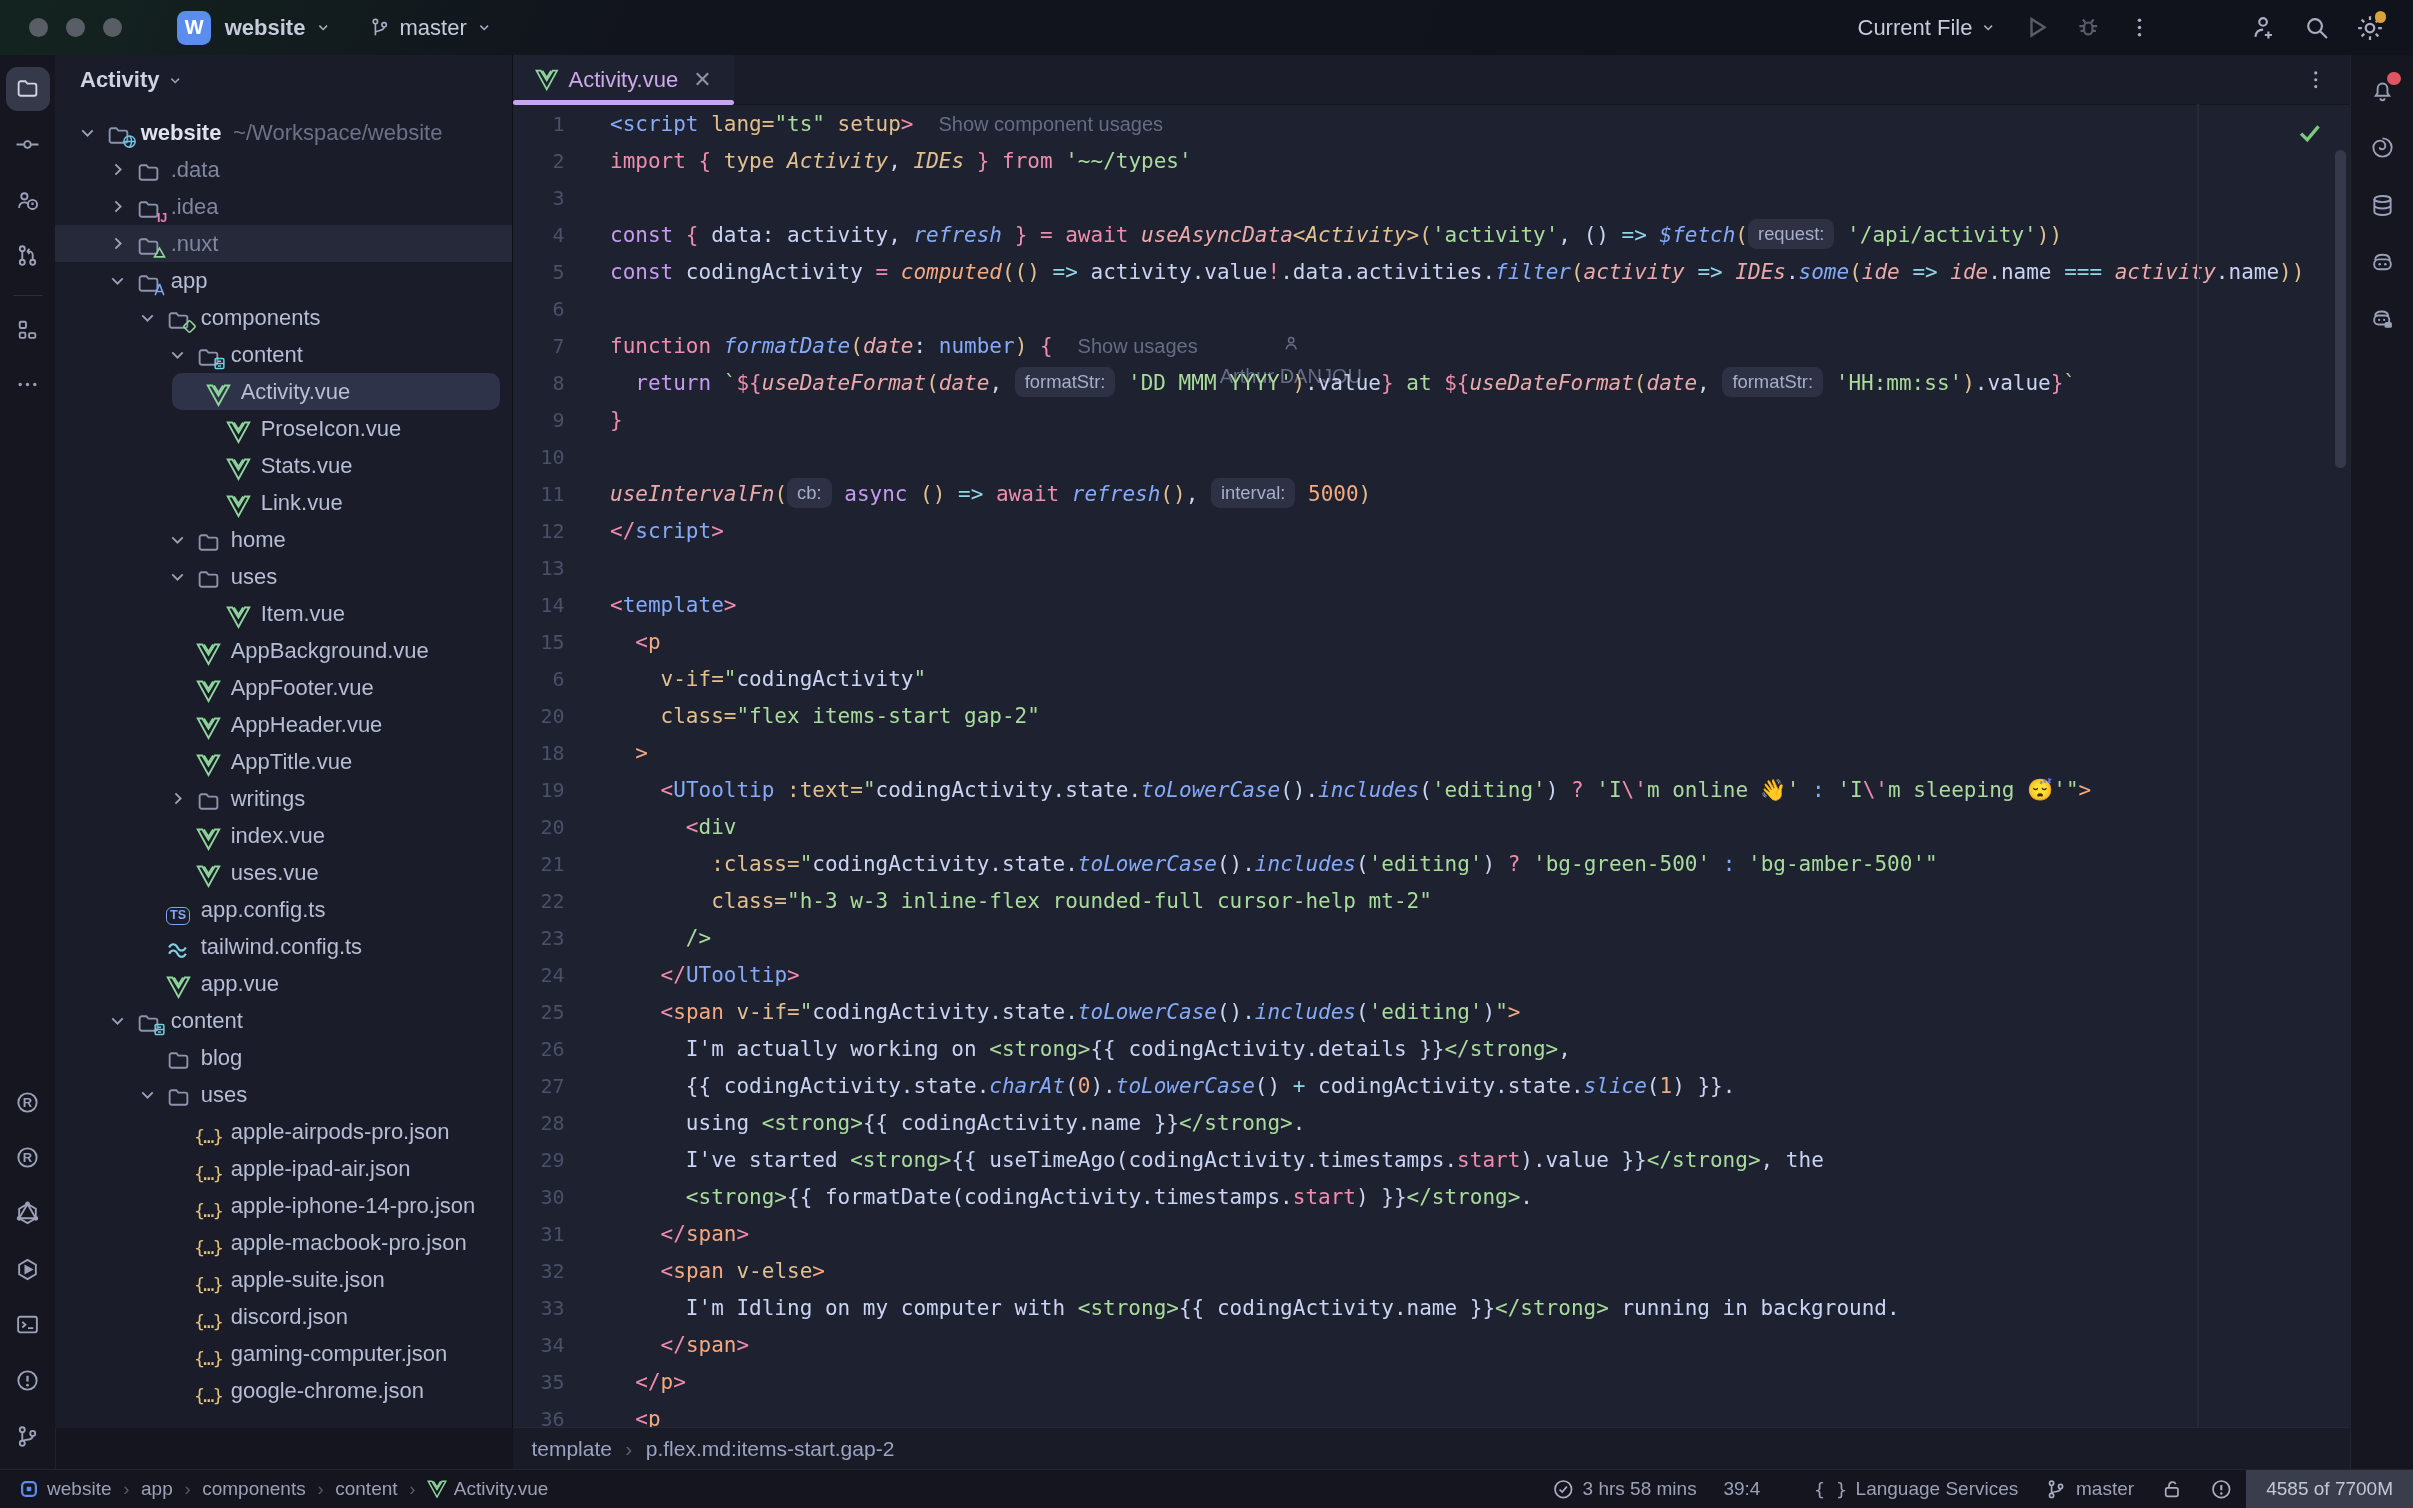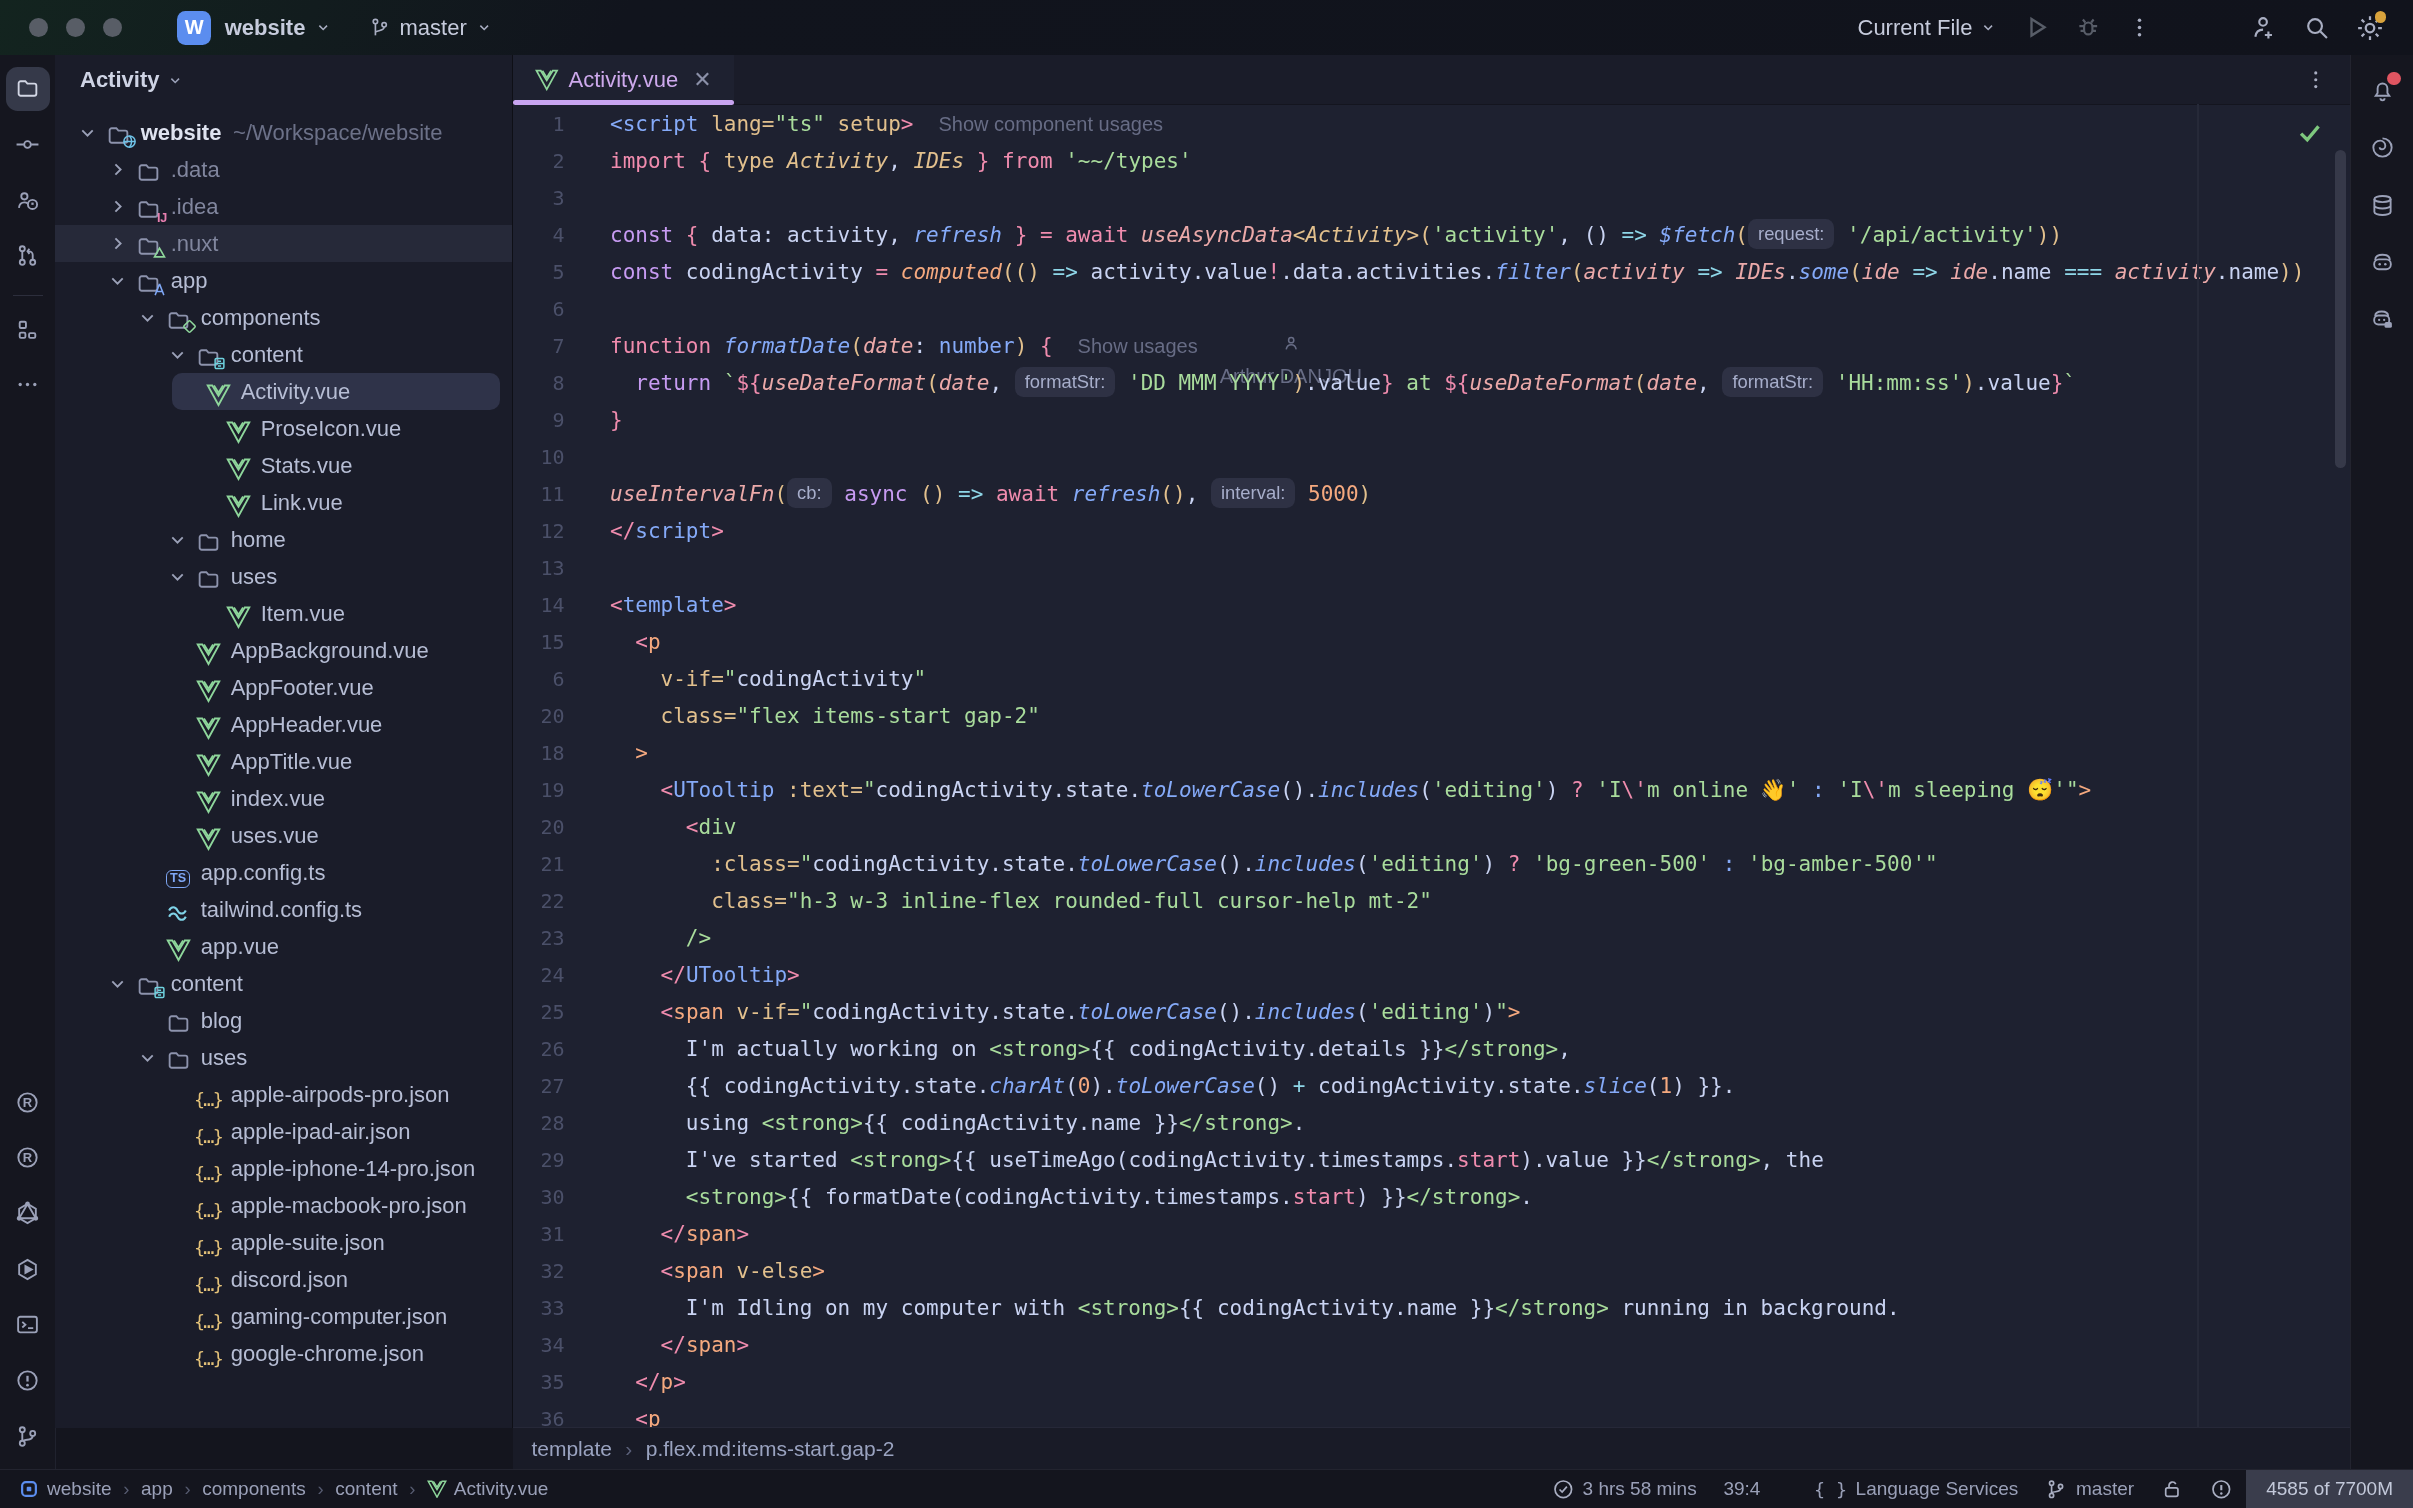--- a/index.html
+++ b/index.html
@@ -519,20 +519,34 @@
         <div class="trow">
           <span class="tind" style="width: 107px;"></span>
           <span class="tchev"></span>
           <span class="ticon">
             <svg width="25" height="22.6" viewBox="0 0 24 22" fill="none" stroke="#8ed69b" stroke-width="1.8">
               <path d="M1.5 1.5h4.4L12 11.4l6.1-9.9h4.4L12 20.5z"></path>
               <path d="M7.6 1.5L12 8.6l4.4-7.1"></path>
             </svg>
           </span>
           <span class="tlabel">AppTitle.vue</span>
+        </div>
+        <div class="trow">
+          <span class="tind" style="width: 107px;"></span>
+          <span class="tchev">
+            <svg width="25" height="25" viewBox="0 0 24 24" fill="none" stroke="currentColor" stroke-width="1.8">
+              <path d="M10 7l5 5-5 5"></path>
+            </svg>
+          </span>
+          <span class="ticon">
+            <svg width="25" height="25" viewBox="0 0 24 24" fill="none" stroke="currentColor" stroke-width="1.8">
+              <path d="M3.5 7a2 2 0 0 1 2-2h4.4l2 2.3h6.6a2 2 0 0 1 2 2V17a2 2 0 0 1-2 2h-13a2 2 0 0 1-2-2z"></path>
+            </svg>
+          </span>
+          <span class="tlabel">writings</span>
         </div>
         <div class="trow">
           <span class="tind" style="width: 107px;"></span>
           <span class="tchev"></span>
           <span class="ticon">
             <svg width="25" height="22.6" viewBox="0 0 24 22" fill="none" stroke="#8ed69b" stroke-width="1.8">
               <path d="M1.5 1.5h4.4L12 11.4l6.1-9.9h4.4L12 20.5z"></path>
               <path d="M7.6 1.5L12 8.6l4.4-7.1"></path>
             </svg>
           </span>

